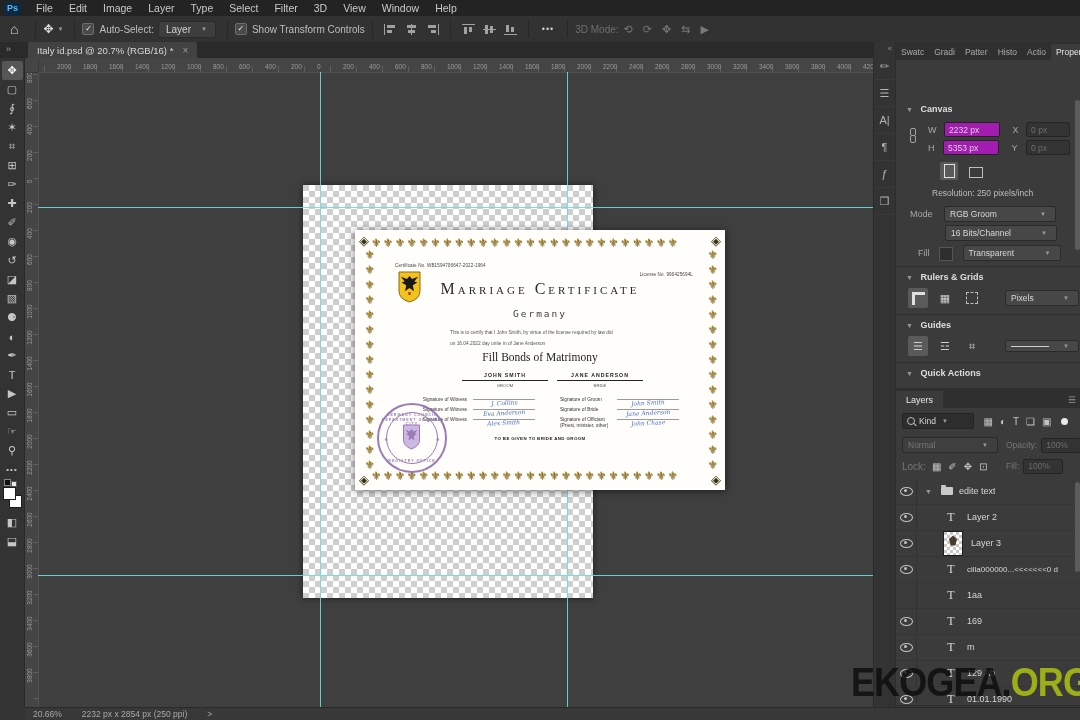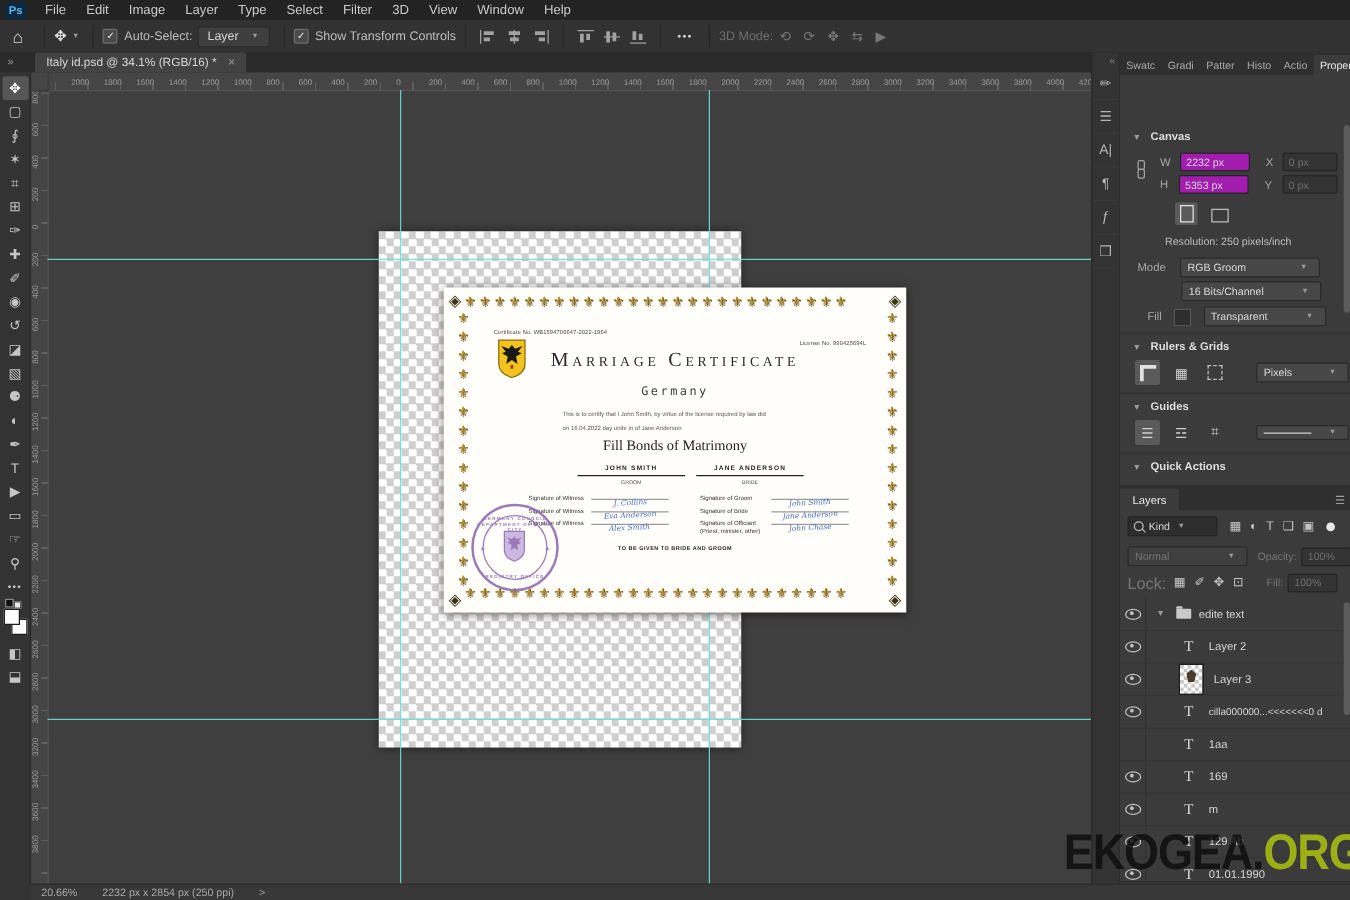--- a/index.html
+++ b/index.html
@@ -236,21 +236,21 @@
   <span class="sep"></span>
   <span class="more3">•••</span>
   <span class="sep"></span>
   <span class="g3d">3D Mode:</span>
   <span class="g3d" id="mode3d-icons"><span class="ic3">⟲</span><span class="ic3">⟳</span><span class="ic3">✥</span><span class="ic3">⇆</span><span class="ic3">▶</span></span>
 </div>
 
 <div id="tabbar" class="abs">
   <span id="tab-chevrons">»</span>
   <div class="doc-tab">
-    <span>Italy id.psd @ 34.1% (RGB/16) *</span>
+    <span>Italy id.psd @ 20.7% (RGB/16) *</span>
     <span class="tab-close">×</span>
   </div>
 </div>
 
 <div id="toolbar" class="abs">
 
 <div class="tool sel">✥</div>
     <div class="tool">▢</div>
     <div class="tool">∮</div>
     <div class="tool">✶</div>
@@ -554,21 +554,21 @@
     </div>
     <div class="lrow" style="top:28px;height:18px;padding-left:6px">
       <span class="dd2 dim-t" style="width:84px;background:#3f3f3f">
         <span>Normal</span>
         <span class="ddarrow">▼</span>
       </span>
       <span class="dim-t" style="margin-left:8px;font-size:8.5px">Opacity:</span>
       <span class="fld dim" style="width:30px;margin-left:4px">100%</span>
     </div>
     <div class="lrow" style="top:50px;height:16px;padding-left:6px">
-      <span class="dim-t" style="font-size:13px">Lock:</span>
+      <span class="dim-t" style="font-size:10px">Lock:</span>
       <span class="fic" style="margin-left:6px">▦</span>
       <span class="fic">✐</span>
       <span class="fic">✥</span>
       <span class="fic">⊡</span>
       <span style="display:inline-block;margin:0 3.5px"><span class="lock" style="margin-top:0"></span></span>
       <span class="dim-t" style="margin-left:8px;font-size:8.5px">Fill:</span>
       <span class="fld dim" style="width:30px;margin-left:4px">100%</span>
     </div>
     <div id="layer-list" style="position:absolute;left:0;top:70px;width:185px;height:227px;overflow:hidden">
         <div class="lrow" style="top: 0px; height: 26px; border-bottom: 1px solid rgb(53, 53, 53);">

